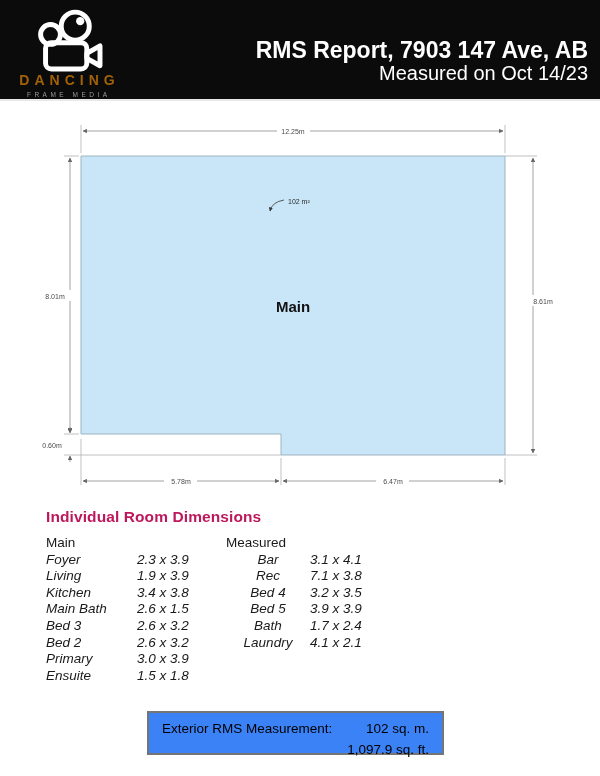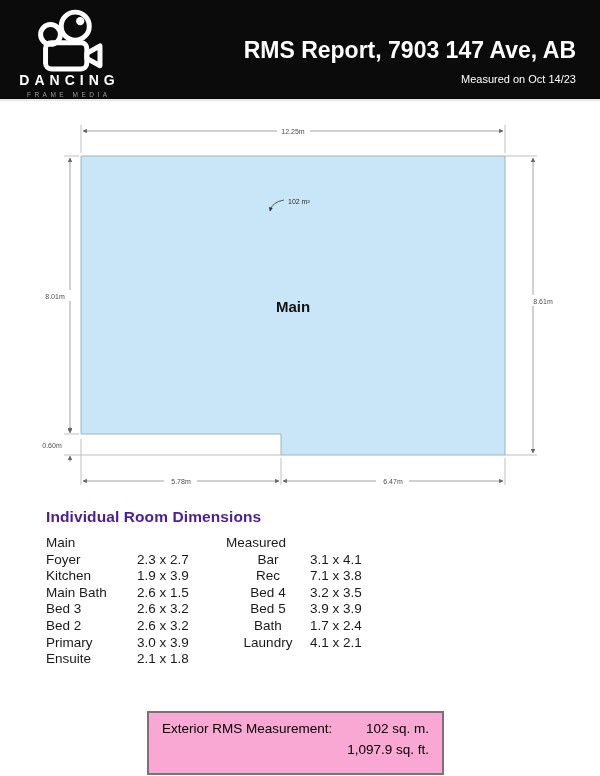--- a/index.html
+++ b/index.html
@@ -9,47 +9,47 @@
     background:#ffffff; font-family:"Liberation Sans", sans-serif;
   }
 
   
   .header {
     position:absolute; left:0; top:0; width:600px; height:101px;
     background:#0b0b0b; border-bottom:2px solid #e8e8e8;
   }
   .logo { position:absolute; left:12px; top:8px; width:110px; text-align:center; color:#fff; }
   .logo-icon { display:block; margin:0 auto; }
-  .logo-name { font-size:14px; font-weight:700; letter-spacing:5px; margin-right:-5px; color:#ffffff; line-height:13px; }
+  .logo-name { font-size:14px; font-weight:700; letter-spacing:5px; margin-right:-5px; color:#a16207; line-height:13px; }
   .logo-sub  { font-size:6.5px; letter-spacing:3.5px; margin-right:-3.5px; color:#9a9a9a; margin-top:4px; }
-  .header-text { position:absolute; right:24px; top:37px; text-align:right; color:#ffffff; }
+  .header-text { position:absolute; right:12px; top:37px; text-align:right; color:#ffffff; }
   .header-title { font-size:23px; font-weight:700; line-height:26px; }
-  .header-subtitle { font-size:11px; font-weight:400; line-height:20px; margin-top:6px; }
+  .header-subtitle { font-size:20px; font-weight:400; line-height:20px; margin-top:0; }
 
   
   .plan-area { position:absolute; left:0; top:103px; width:600px; height:397px; background:#fff; }
   .plan-svg text { font-family:"Liberation Sans", sans-serif; }
   .dim-label { font-size:7px; fill:#4b4b4b; }
   .room-label { font-size:15px; font-weight:700; fill:#111; }
   .area-label { font-size:7px; fill:#2b2b2b; }
 
   
   .rooms { position:absolute; left:46px; top:508px; width:520px; }
-  .rooms-heading { font-size:15.5px; font-weight:700; color:#4c1d95; letter-spacing:0.1px; }
+  .rooms-heading { font-size:15.5px; font-weight:700; color:#be185d; letter-spacing:0.1px; }
   .rooms-table { display:flex; margin-top:9px; font-size:13.5px; color:#1a1a1a; }
   .rooms-col { width:180px; }
-  .room-row { display:flex; line-height:16.6px; }
+  .room-row { display:flex; line-height:16.6px;font-style:italic; }
   .room-row .rname { width:91px; }
   .rooms-col.col2 .rname { width:84px;text-align:center; }
   .group-row { line-height:16.6px; }
 
   
   .summary-box {
-    position:absolute; left:147px; top:711px; width:297px; height:64px;
-    background:#f9a8d4; border:2px solid #757575;
+    position:absolute; left:147px; top:711px; width:297px; height:44px;
+    background:#3b82f6; border:2px solid #757575;
     font-size:13.5px; color:#000; padding:5px 13px;
   }
   .summary-row1 { display:flex; justify-content:space-between; line-height:21px; }
   .summary-row2 { text-align:right; line-height:21px; }
 </style>
 </head>
 <body>
 
 <div class="page">
 
@@ -130,45 +130,49 @@
   </div>
 
   <div class="rooms">
     <div class="rooms-heading">Individual Room Dimensions</div>
     <div class="rooms-table">
 
       <div class="rooms-col col1">
         <div class="group-row">Main</div>
         <div class="room-row">
           <span class="rname">Foyer</span>
-          <span class="rdims">2.3 x 2.7</span>
+          <span class="rdims">2.3 x 3.9</span>
+        </div>
+        <div class="room-row">
+          <span class="rname">Living</span>
+          <span class="rdims">1.9 x 3.9</span>
         </div>
         <div class="room-row">
           <span class="rname">Kitchen</span>
-          <span class="rdims">1.9 x 3.9</span>
+          <span class="rdims">3.4 x 3.8</span>
         </div>
         <div class="room-row">
           <span class="rname">Main Bath</span>
           <span class="rdims">2.6 x 1.5</span>
         </div>
         <div class="room-row">
           <span class="rname">Bed 3</span>
           <span class="rdims">2.6 x 3.2</span>
         </div>
         <div class="room-row">
           <span class="rname">Bed 2</span>
           <span class="rdims">2.6 x 3.2</span>
         </div>
         <div class="room-row">
           <span class="rname">Primary</span>
           <span class="rdims">3.0 x 3.9</span>
         </div>
         <div class="room-row">
           <span class="rname">Ensuite</span>
-          <span class="rdims">2.1 x 1.8</span>
+          <span class="rdims">1.5 x 1.8</span>
         </div>
       </div>
 
       <div class="rooms-col col2">
         <div class="group-row">Measured</div>
         <div class="room-row">
           <span class="rname">Bar</span>
           <span class="rdims">3.1 x 4.1</span>
         </div>
         <div class="room-row">

